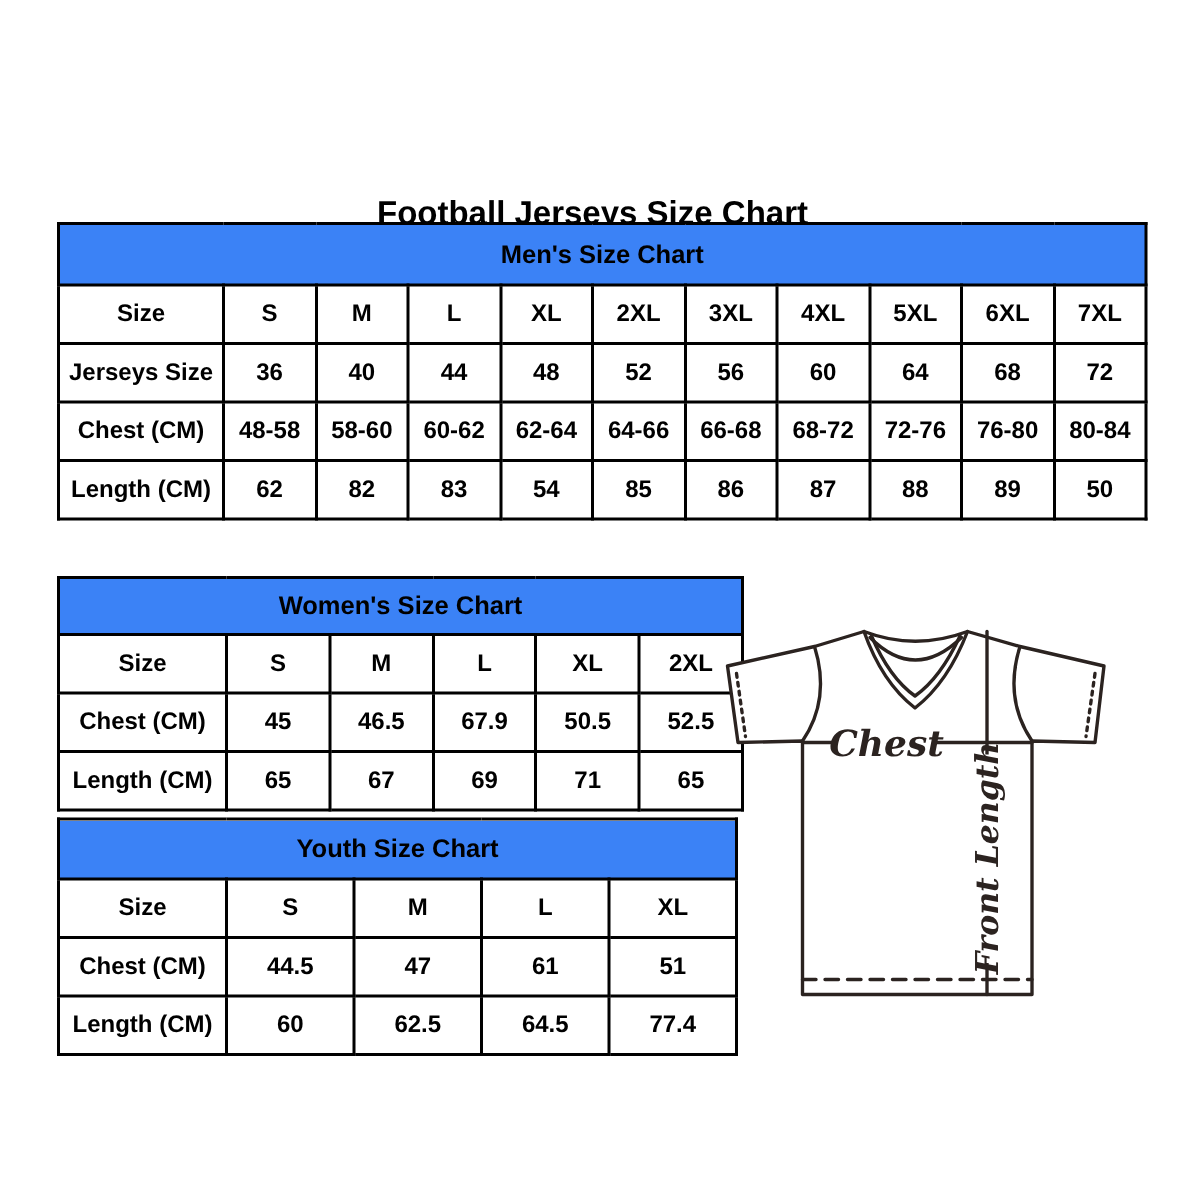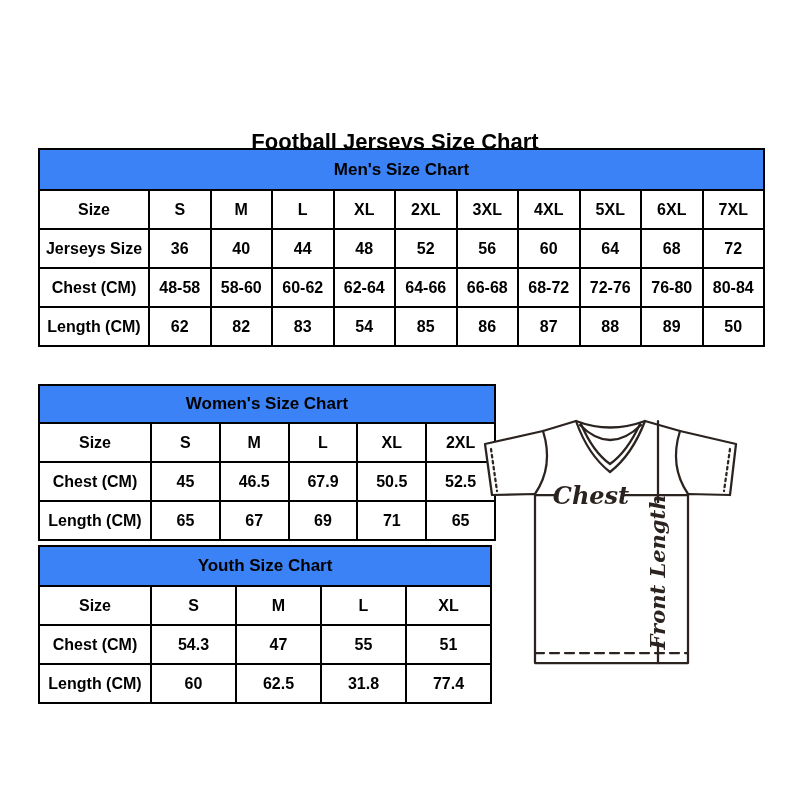--- a/index.html
+++ b/index.html
@@ -161,30 +161,30 @@
       <tbody>
           <tr>
             <th>Size</th>
             <td>S</td>
             <td>M</td>
             <td>L</td>
             <td>XL</td>
           </tr>
           <tr>
             <th>Chest (CM)</th>
-            <td>54.3</td>
+            <td>44.5</td>
             <td>47</td>
-            <td>55</td>
+            <td>61</td>
             <td>51</td>
           </tr>
           <tr>
             <th>Length (CM)</th>
             <td>60</td>
             <td>62.5</td>
-            <td>31.8</td>
+            <td>64.5</td>
             <td>77.4</td>
           </tr>
         </tbody>
     </table>
   </section>
 
   <div class="jersey-diagram">
     <svg viewBox="0 0 275 275">
       <g fill="none" stroke="#2b2320" stroke-width="2.25" stroke-linejoin="round" stroke-linecap="round">
 

